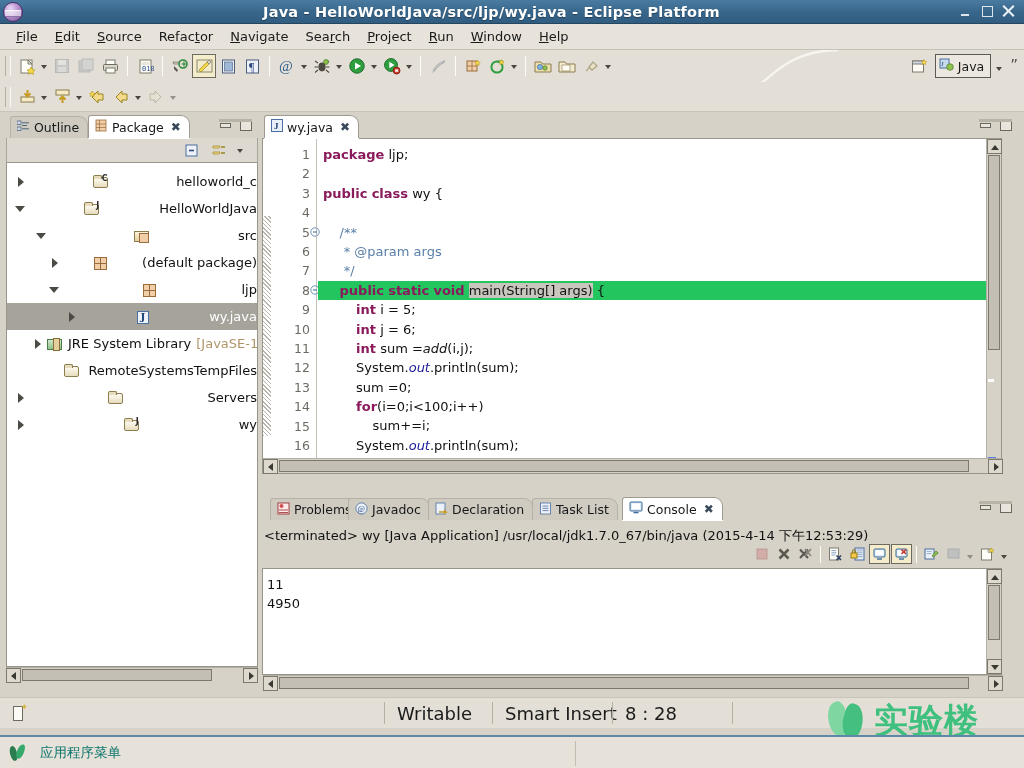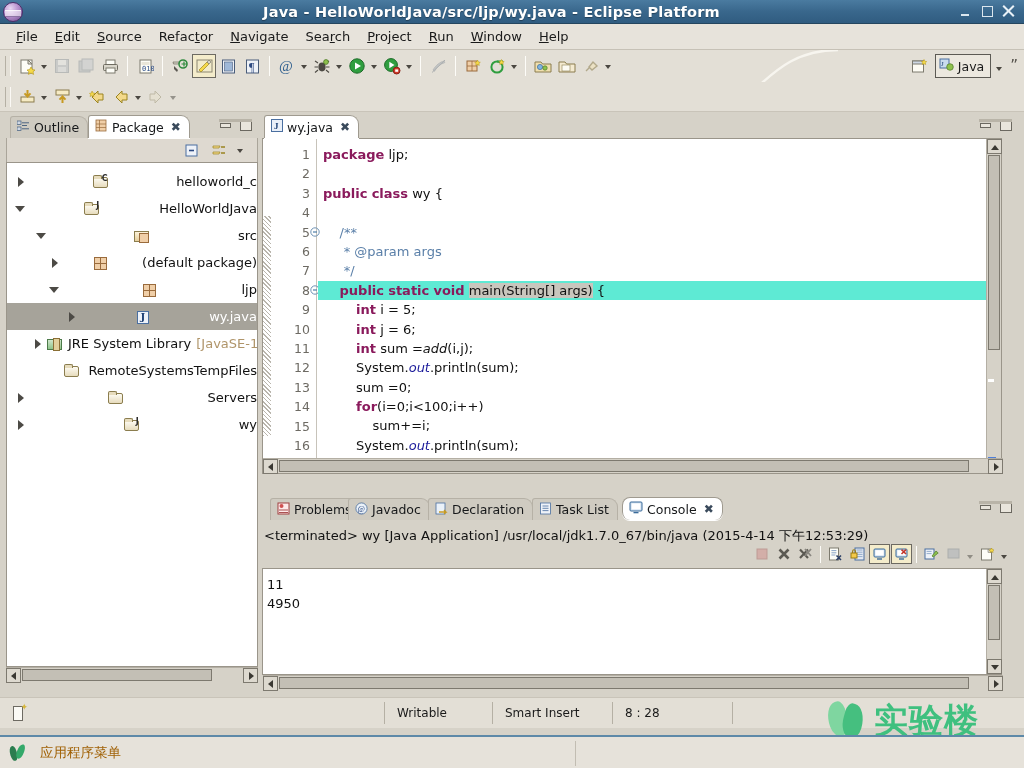--- a/index.html
+++ b/index.html
@@ -168,21 +168,21 @@
   .edit-area { position:absolute; left:0; right:0; top:0; bottom:0; background:#ffffff;
                border:1px solid #9a958a; overflow:hidden; }
   .ed-leftruler { position:absolute; left:0; top:0; bottom:0; width:8px; background:#ffffff; }
   .ed-folddash { position:absolute; left:0; width:8px;
      background: repeating-linear-gradient(45deg,#b9b5ac 0 1px,#ffffff 1px 3px); }
   .ed-gutter { position:absolute; left:8px; top:0; bottom:0; width:46px; background:#ffffff;
                border-right:1px solid #c7c3ba; }
   .code { position:absolute; left:55px; top:0; right:0; bottom:0; overflow:hidden;
           font-family:"DejaVu Sans","Liberation Sans",sans-serif; }
   .cline { height:19.4px; line-height:19.4px; font-size:13px; color:#111; white-space:pre; padding-left:5px; }
-  .cline.hl { background:#5eead4; }
+  .cline.hl { background:#22c55e; }
   .lnum { position:absolute; right:7px; font-size:12.5px; color:#6d6a63; line-height:19.4px; height:19.4px; text-align:right; }
   .fold { position:absolute; left:46px; width:11px; height:19.4px; line-height:19.4px; text-align:center;
           font-size:10px; color:#4f7fa8; }
   .kw  { color:#8a1a5c; font-weight:bold; }
   .cmt { color:#5a7fa8; }
   .fld2{ color:#1a1a9a; font-style:italic; }
   .mth { color:#111; font-style:italic; }
   .selbg { background:#c9c6bd; }
 
   
@@ -200,39 +200,39 @@
   
   .console-head { font-size:13px; color:#111; white-space:nowrap; }
   .console-out { position:absolute; background:#ffffff; border:1px solid #9a958a; overflow:hidden; }
   .coline { font-size:13px; color:#111; line-height:19px; padding-left:4px; white-space:pre; }
 
   
   .statusbar {
     position:absolute; left:0; top:697px; width:1024px; height:31px; background:#e3dfd6;
     display:flex; align-items:center; border-top:1px solid #c9c4b9;
   }
-  .st-cell { height:22px; display:flex; align-items:center; padding:0 12px; font-size:12px; color:#1a1a1a;
+  .st-cell { height:22px; display:flex; align-items:center; padding:0 12px; font-size:18px; color:#1a1a1a;
              border-left:1px solid #b5b0a4; white-space:nowrap; }
   .st-ico { width:16px; height:16px; position:relative; margin-left:10px; }
   .st-ico::before { content:""; position:absolute; left:3px; top:1px; width:8px; height:13px;
                     background:#fbfaf5; border:1px solid #6d6a62; }
   .st-ico::after { content:"\2726"; position:absolute; right:-2px; top:-3px; font-size:9px; color:#d6b63c; }
 
   
   .taskbar {
     position:absolute; left:0; top:735px; width:1024px; height:33px; background:#e6e2da;
     border-top:2px solid #5d89a8; display:flex; align-items:center;
   }
   .tb-logo { width:18px; height:18px; margin-left:10px; position:relative; }
   .tb-logo::before, .tb-logo::after {
     content:""; position:absolute; width:7px; height:15px; background:#2b7d4f; border-radius:60% 40% 55% 45%;
   }
   .tb-logo::before { left:0; top:2px; transform: rotate(-18deg); }
   .tb-logo::after  { left:7px; top:0; transform: rotate(18deg); background:#34a96a; }
-  .tb-text { margin-left:12px; font-size:13.5px; color:#a16207; font-family:"DejaVu Sans", sans-serif; }
+  .tb-text { margin-left:12px; font-size:13.5px; color:#0f766e; font-family:"DejaVu Sans", sans-serif; }
   .tb-sep { position:absolute; left:575px; top:4px; width:1px; height:25px; background:#c2bdb2; }
 
   
   .watermark { position:absolute; left:822px; top:700px; width:200px; height:60px; pointer-events:none; }
   .wm-leaf { position:absolute; left:4px; top:2px; width:44px; height:48px; }
   .wm-leaf::before {
     content:""; position:absolute; left:2px; top:0; width:20px; height:34px;
     background:#7fd6a0; border-radius:70% 30% 60% 40%; transform: rotate(-20deg);
   }
   .wm-leaf::after {
@@ -757,21 +757,21 @@
       </div>
       <div class="vtab" style="left:270px;">
         <span>
           <svg width="13" height="13" viewBox="0 0 13 13">
               <rect x="1.5" y="1" width="10" height="11" fill="#eef2f8" stroke="#4a6fa0" stroke-width=".8"></rect>
               <path d="M3.5 4 h6 M3.5 6.3 h6 M3.5 8.6 h6" stroke="#5a7ba8" stroke-width=".9"></path>
             </svg>
         </span>
         <span>Task List</span>
       </div>
-      <div class="vtab active" style="left:360px;border-radius:8px;">
+      <div class="vtab active" style="left:360px;">
         <span>
           <svg width="14" height="13" viewBox="0 0 14 13">
               <rect x="1" y="1" width="12" height="9" rx="1" fill="#cfe0f0" stroke="#3a6b9a"></rect>
               <rect x="2.6" y="2.4" width="8.8" height="6" fill="#ffffff"></rect>
               <path d="M4.5 11.6 h5" stroke="#3a6b9a" stroke-width="1.4"></path>
             </svg>
         </span>
         <span>Console</span>
         <span class="xcl">✖</span>
       </div>

